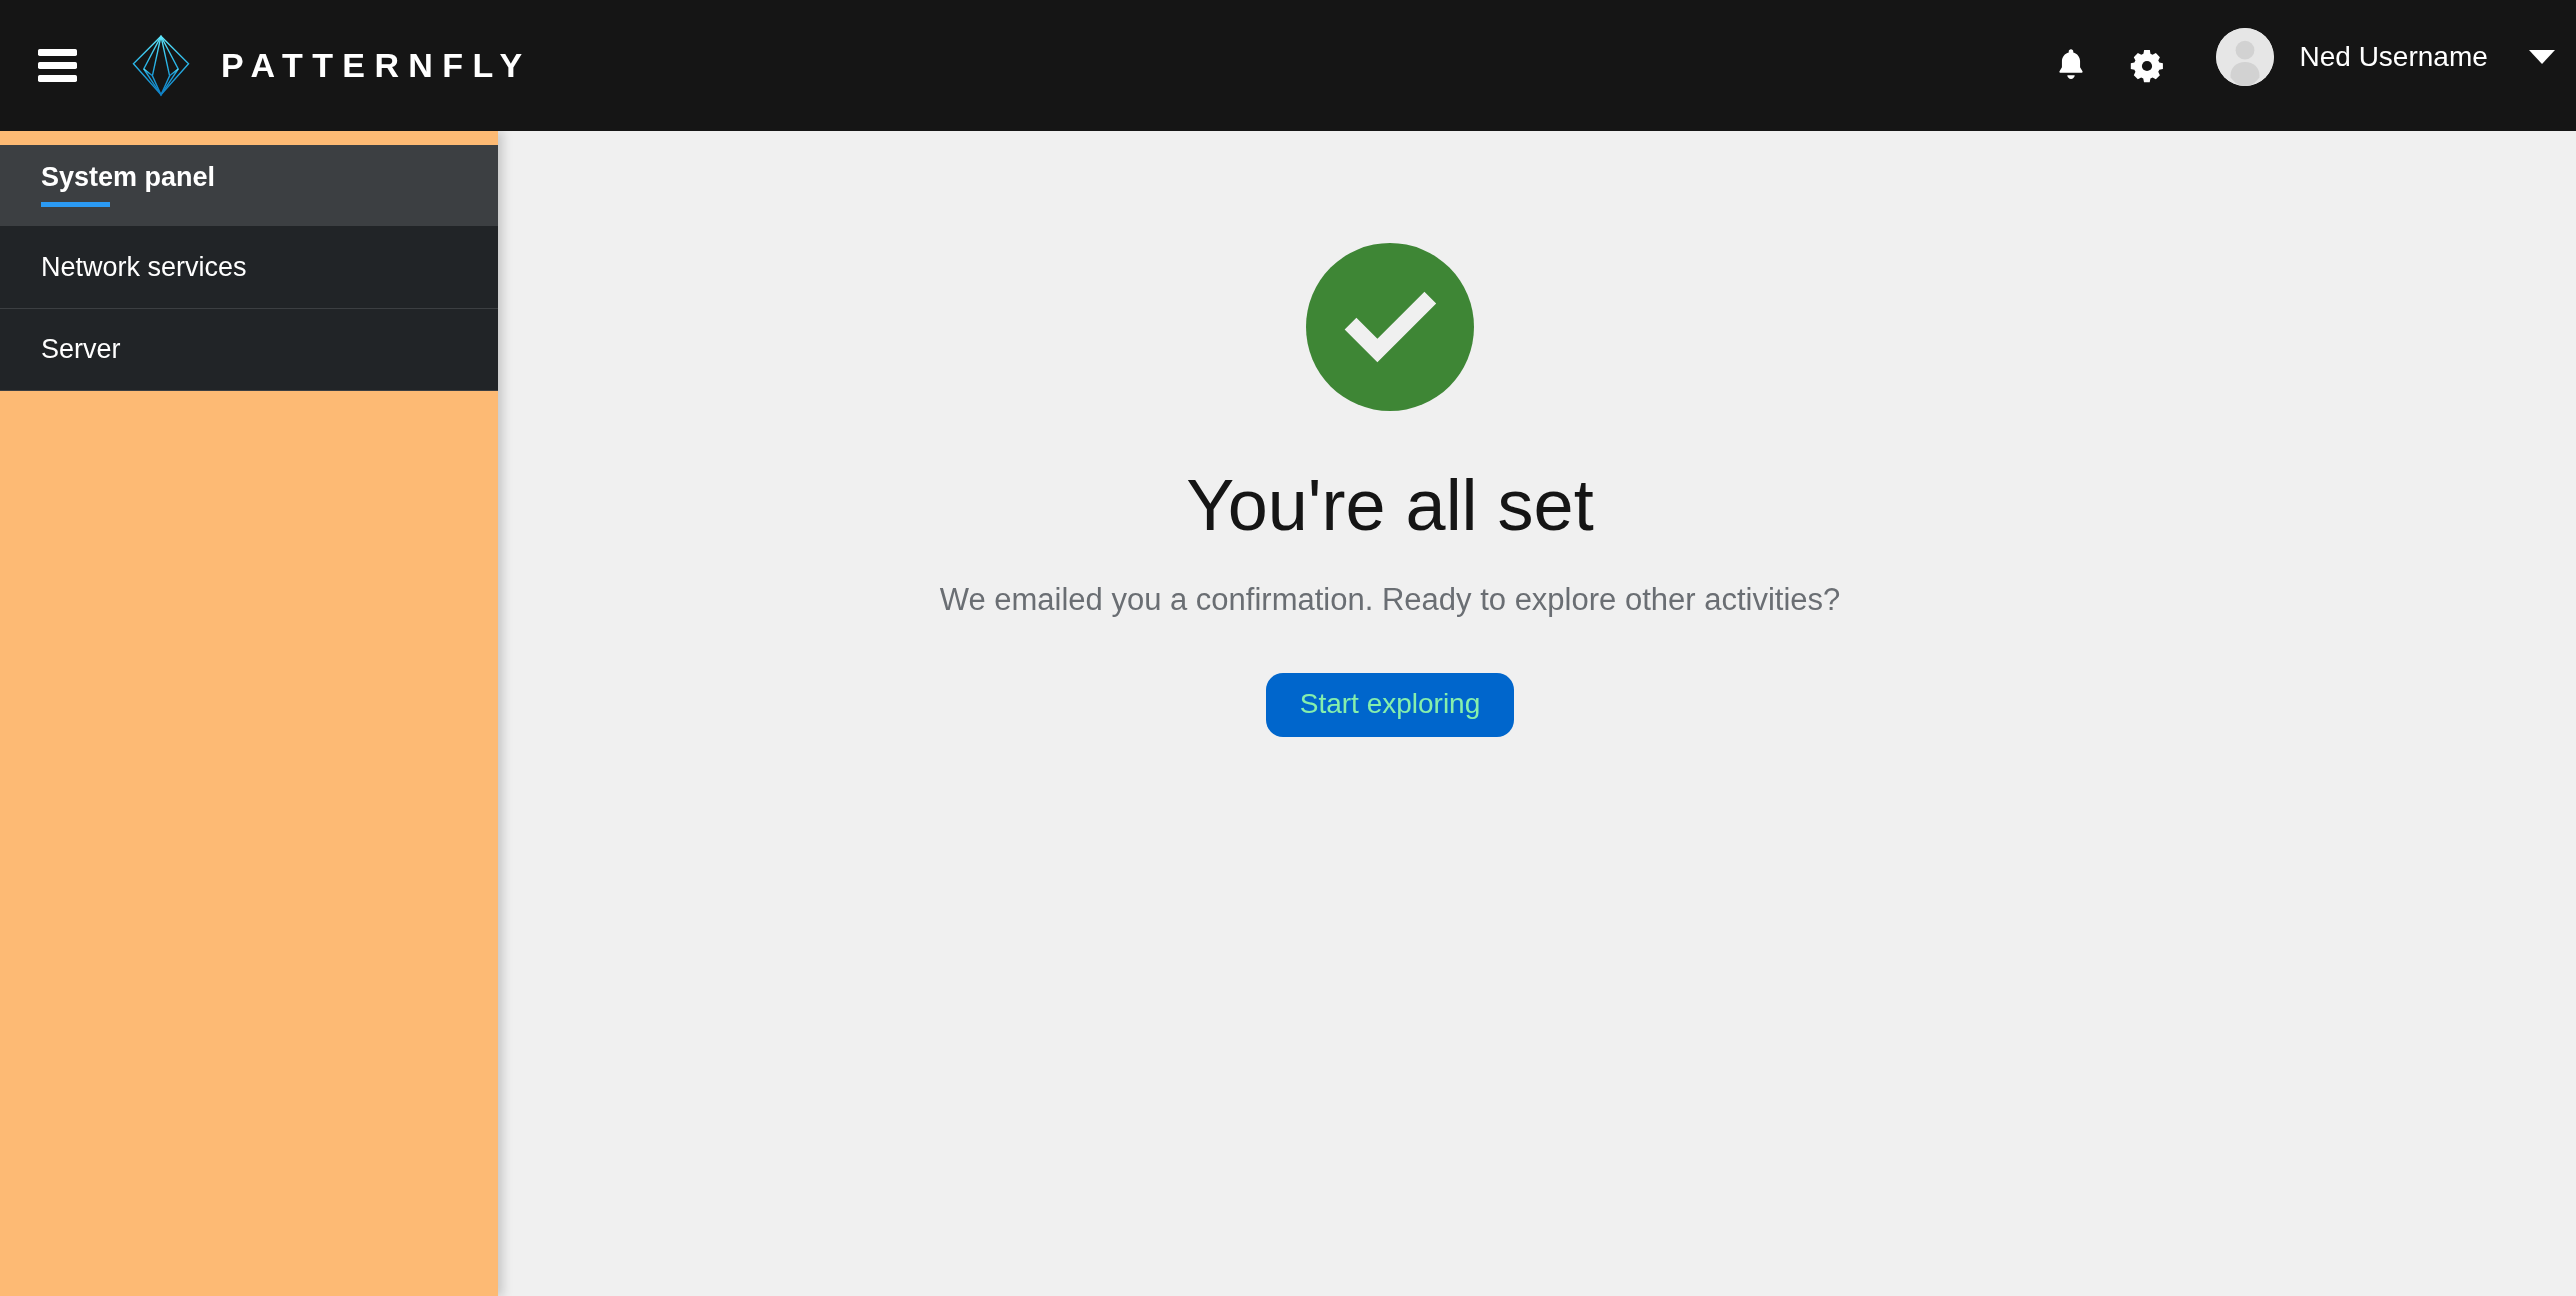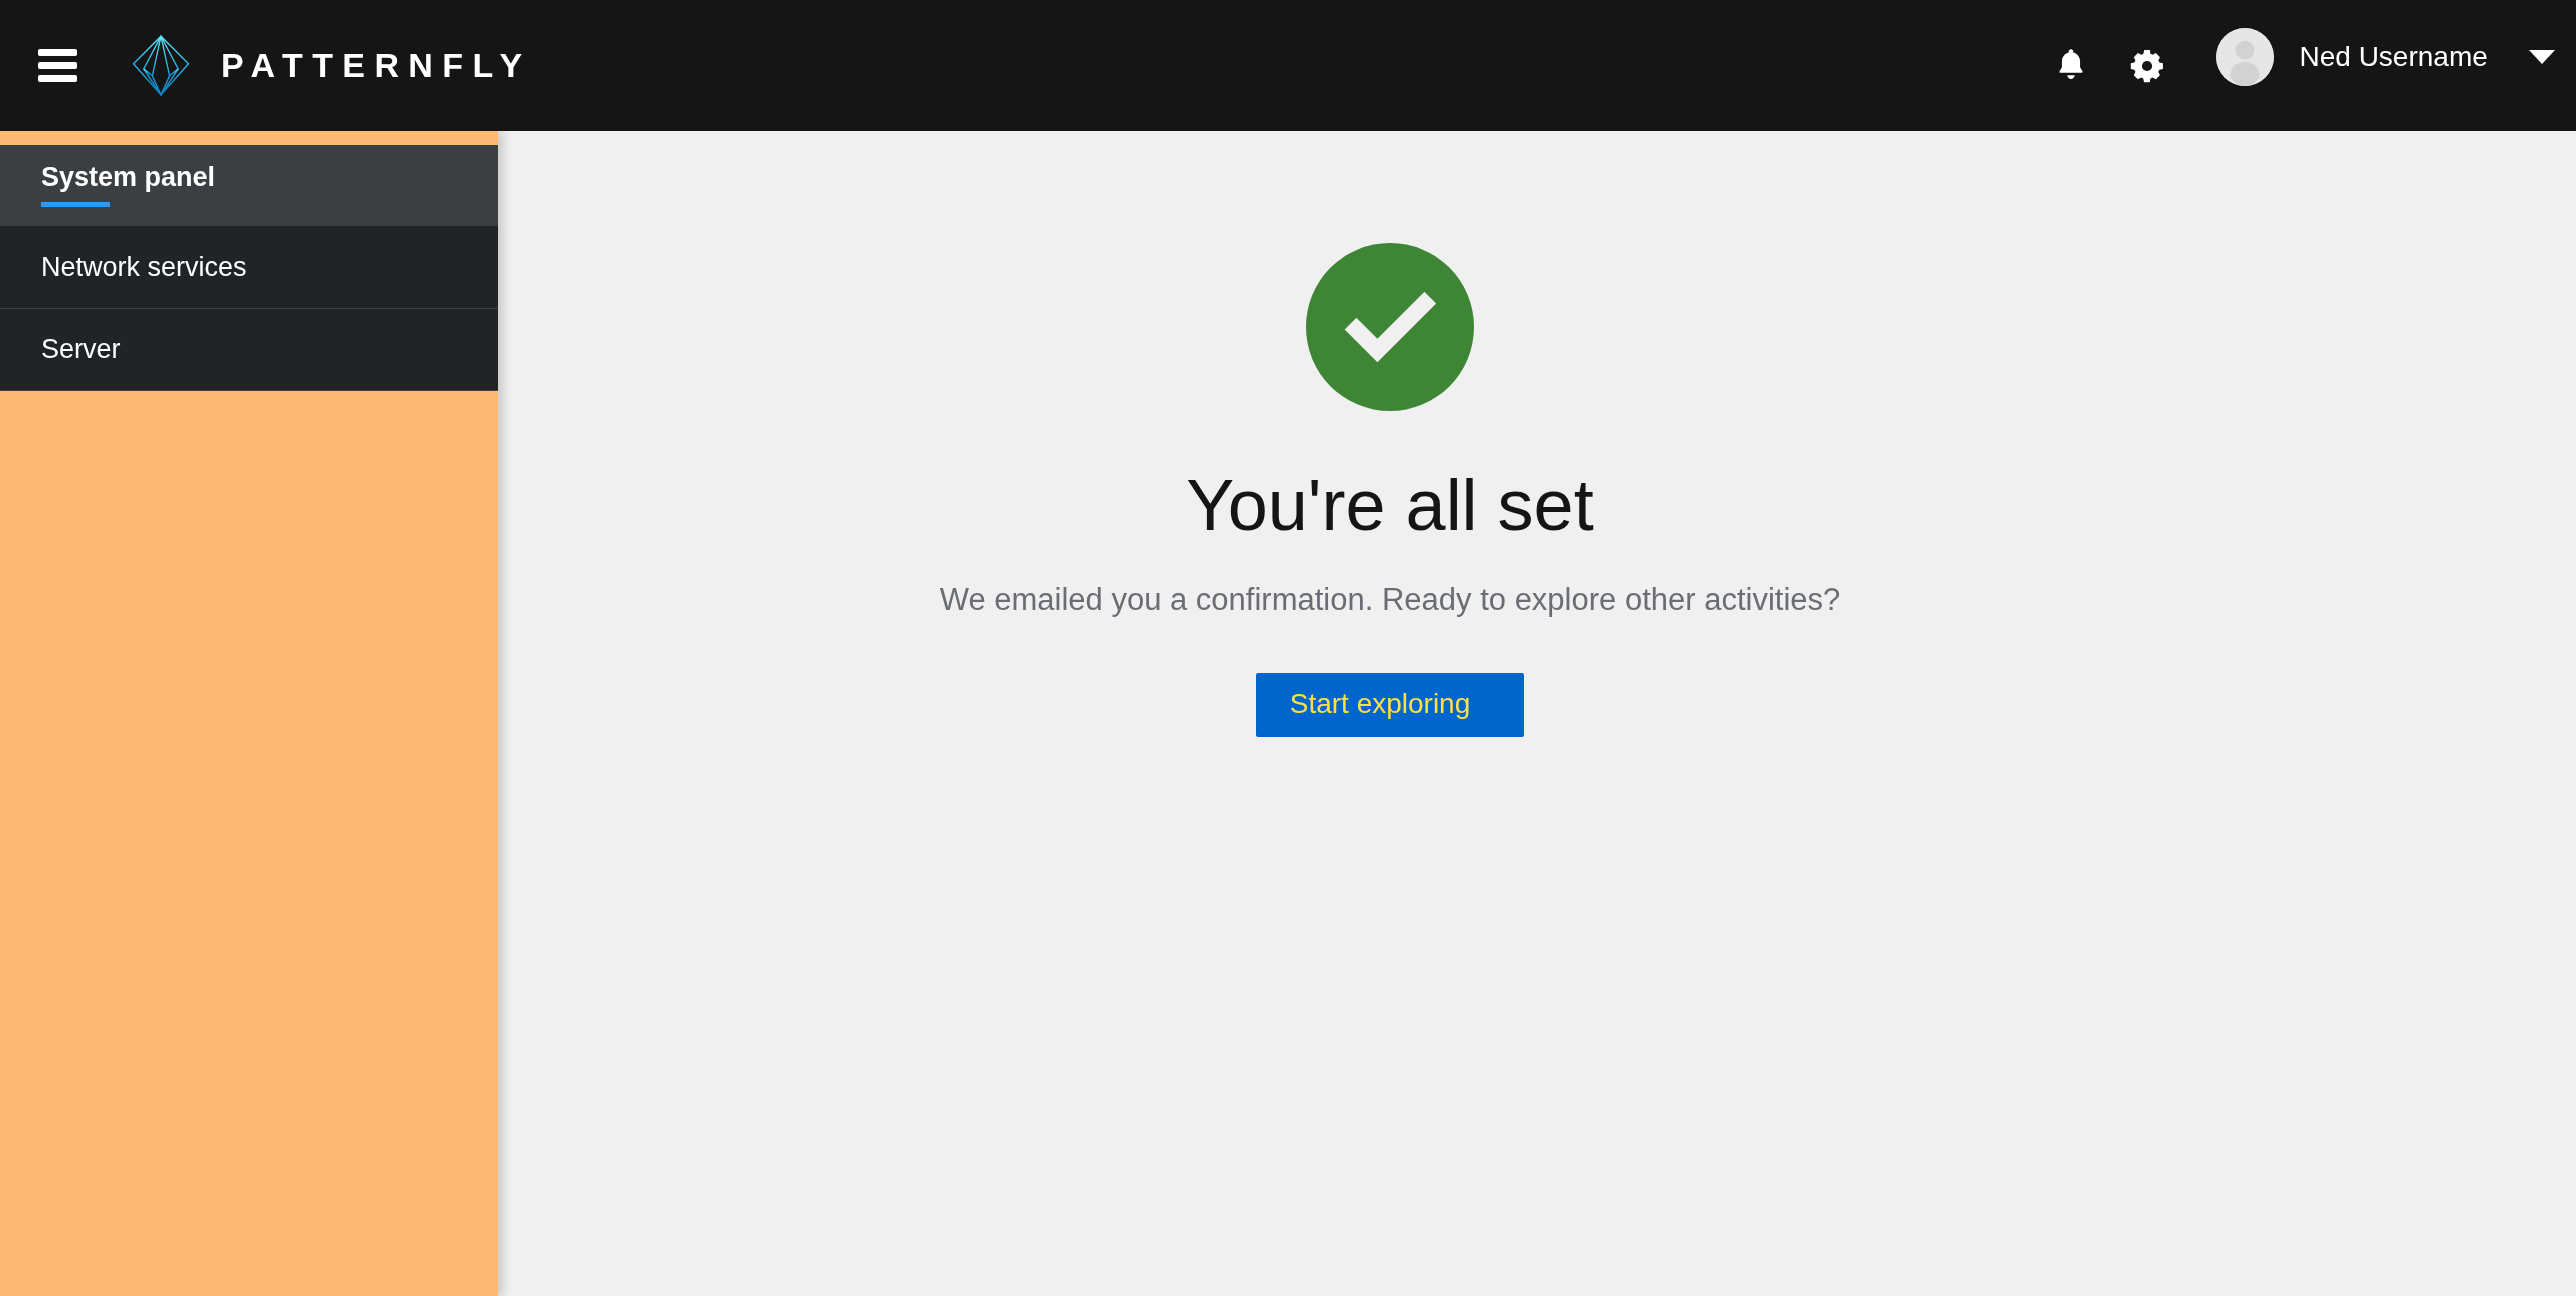--- a/index.html
+++ b/index.html
@@ -213,26 +213,26 @@
     margin: 36px 0 0 0;
     font-size: 31px;
     color: #6a6e73;
     text-align: center;
     line-height: 1.3;
   }
 
   .es-action {
     margin-top: 53px;
     background: #0066cc;
-    color: #fde047;
+    color: #86efac;
     font-size: 28px;
     font-family: "Liberation Sans", sans-serif;
     border: 0;
-    border-radius: 2px;
-    padding: 17px 54px 19px 34px;
+    border-radius: 17px;
+    padding: 17px 34px 19px 34px;
     cursor: pointer;
     line-height: 1;
   }
 </style>
 </head>
 <body>
 
 <div class="app">
 
   <header class="masthead">

